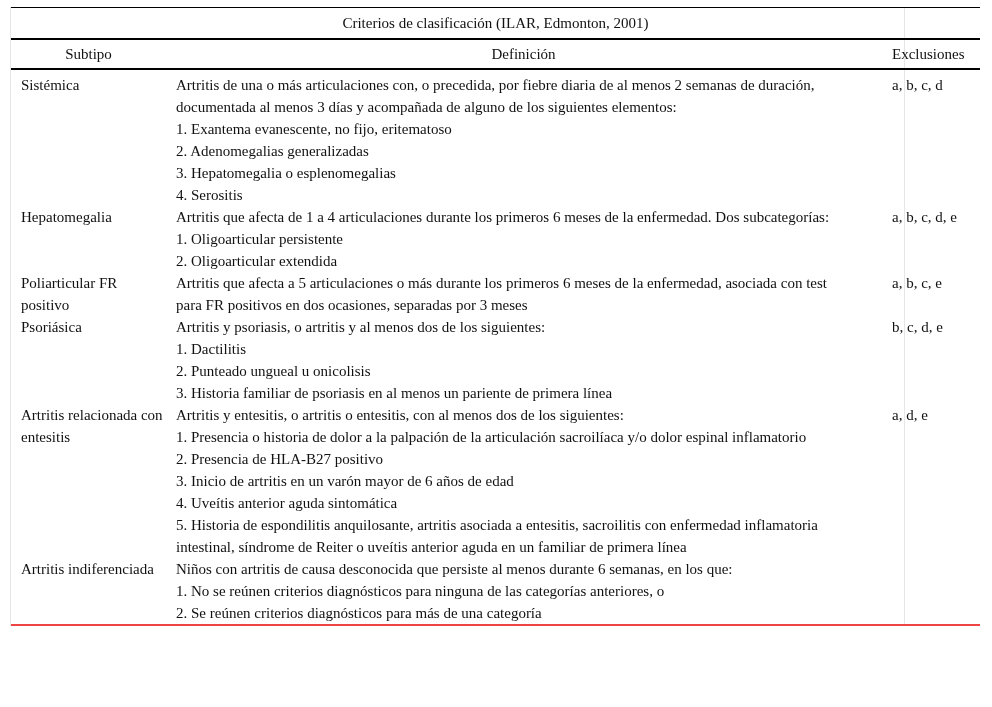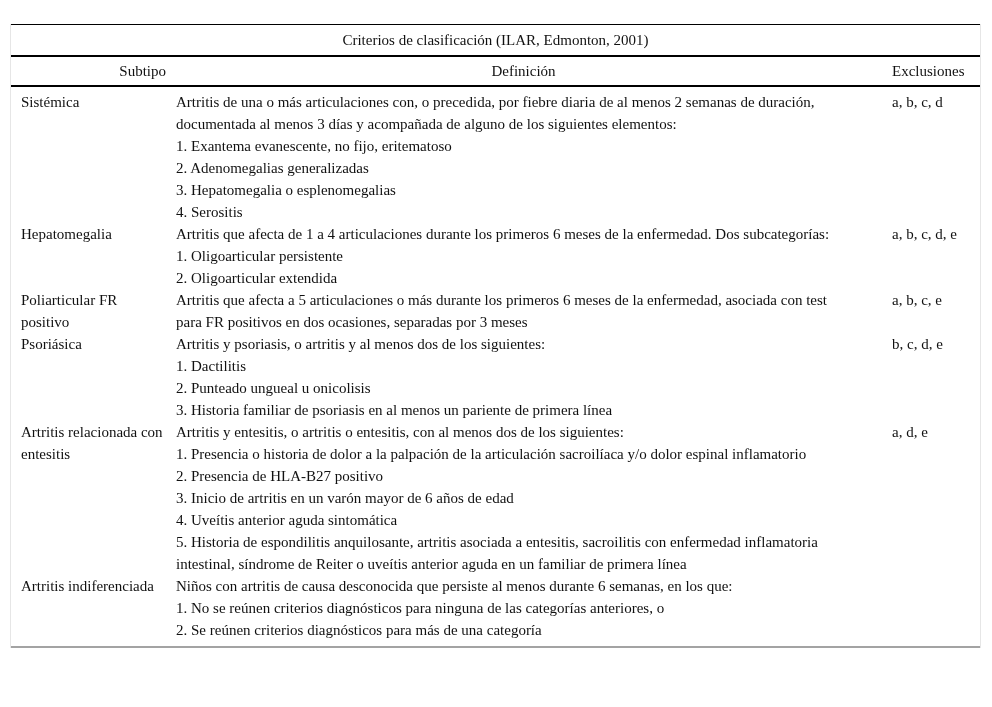--- a/index.html
+++ b/index.html
@@ -3,45 +3,45 @@
 <meta charset="utf-8">
 <style>
   html, body { margin: 0; padding: 0; background: #ffffff; }
   body {
     width: 992px; height: 707px; overflow: hidden;
     font-family: "Liberation Serif", "DejaVu Serif", serif;
     color: #111111;
     font-size: 15px;
   }
   .wrap {
-    position: absolute; left: 10px; top: 24px; width: 971px;
+    position: absolute; left: 10px; top: 7px; width: 895px;
     border-left: 1px solid #e6e6e6; border-right: 1px solid #e6e6e6;
     box-sizing: border-box;
   }
   table { width: 100%; border-collapse: collapse; table-layout: fixed; }
   col.c1 { width: 155px; }
   col.c2 { width: 715px; }
   col.c3 { width: 99px; }
   .caption-row th {
     border-top: 1px solid #000; border-bottom: 2px solid #000;
     font-weight: normal; text-align: center;
     height: 30px; padding: 0; line-height: 30px;
   }
   .head-row th {
     font-weight: normal; height: 28px; padding: 0; line-height: 28px;
     border-bottom: 2px solid #000;
   }
-  .head-row th.h1 { text-align: right; }
+  .head-row th.h1 { text-align: center; }
   .head-row th.h2 { text-align: center; margin-top: 29px; }
   .head-row th.h3 { text-align: left; padding-left: 11px; }
   tbody td {
     vertical-align: top; padding: 0; line-height: 22px;
   }
   tbody tr.first td { padding-top: 4px; }
-  tbody tr.last td { padding-bottom: 5px; border-bottom: 2px solid #a3a3a3; }
+  tbody tr.last td { border-bottom: 2px solid #ef4444; }
   td.sub { padding-left: 10px !important; font-weight: normal; line-height: 22px; }
   td.def { padding-left: 10px !important; padding-right: 30px !important; }
   td.def .line { display: block; }
   td.exc { padding-left: 11px !important; padding-right: 12px !important; }
 </style>
 </head>
 <body>
 
 <div class="wrap">
   <table>

